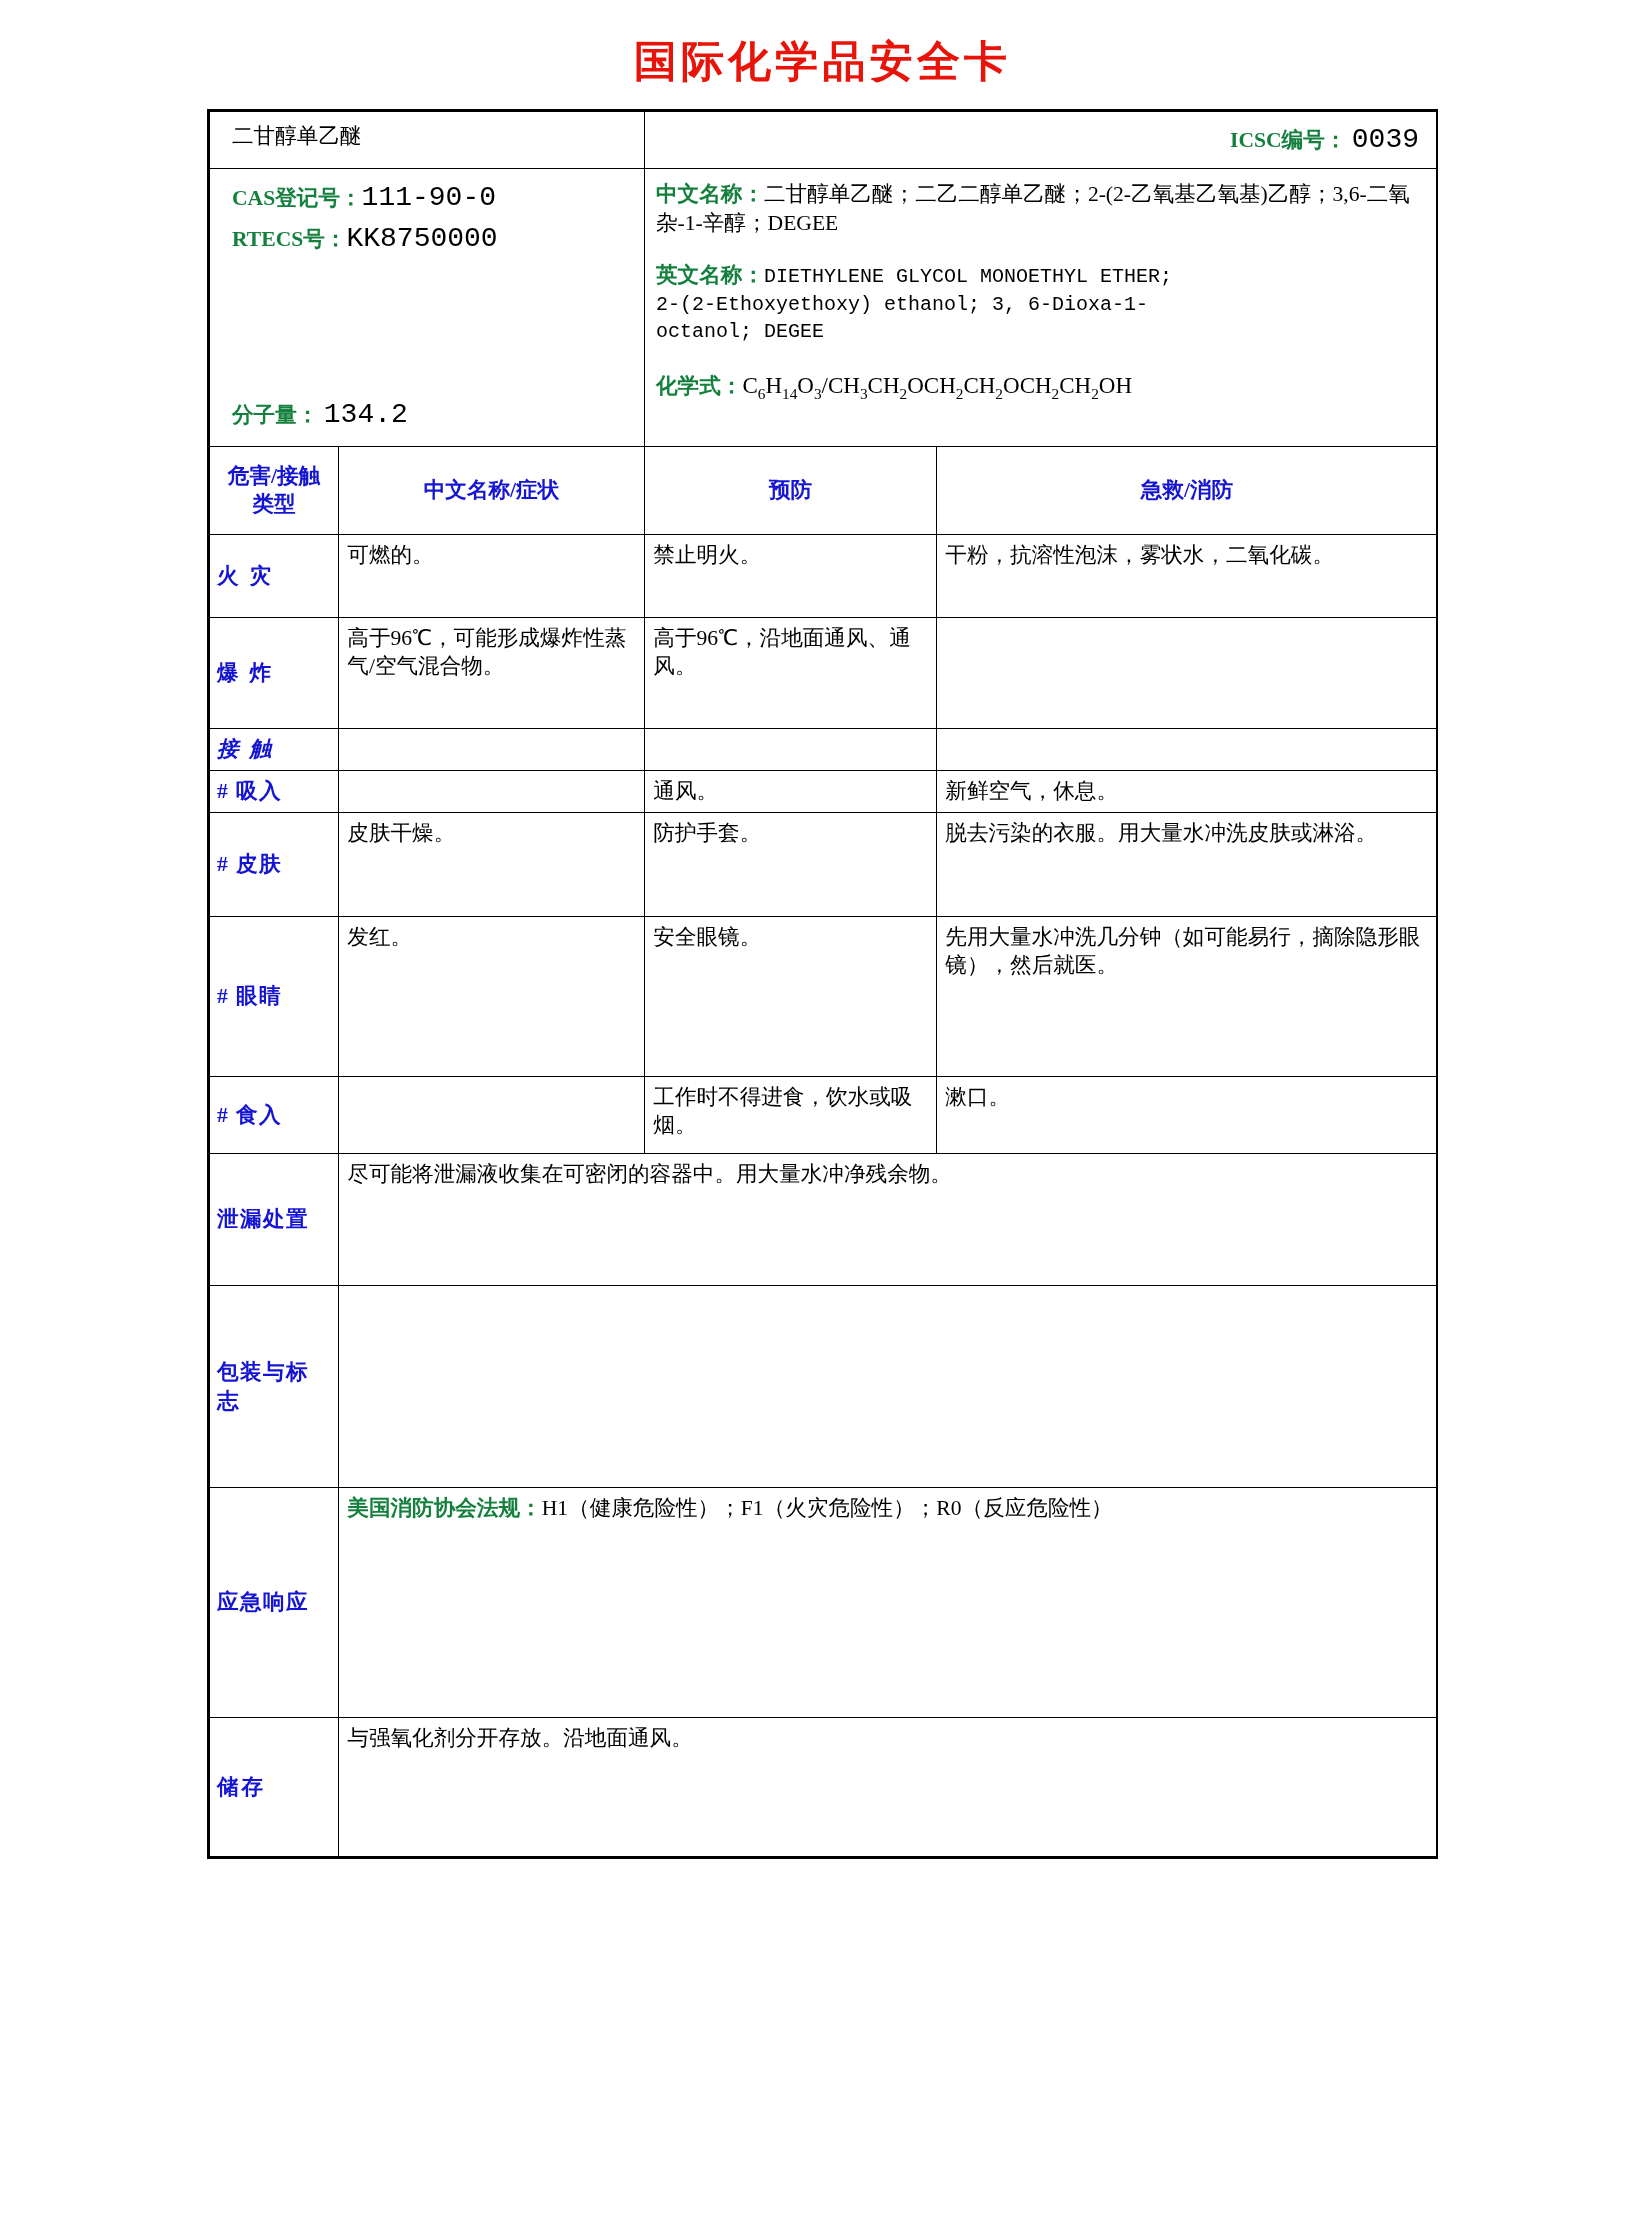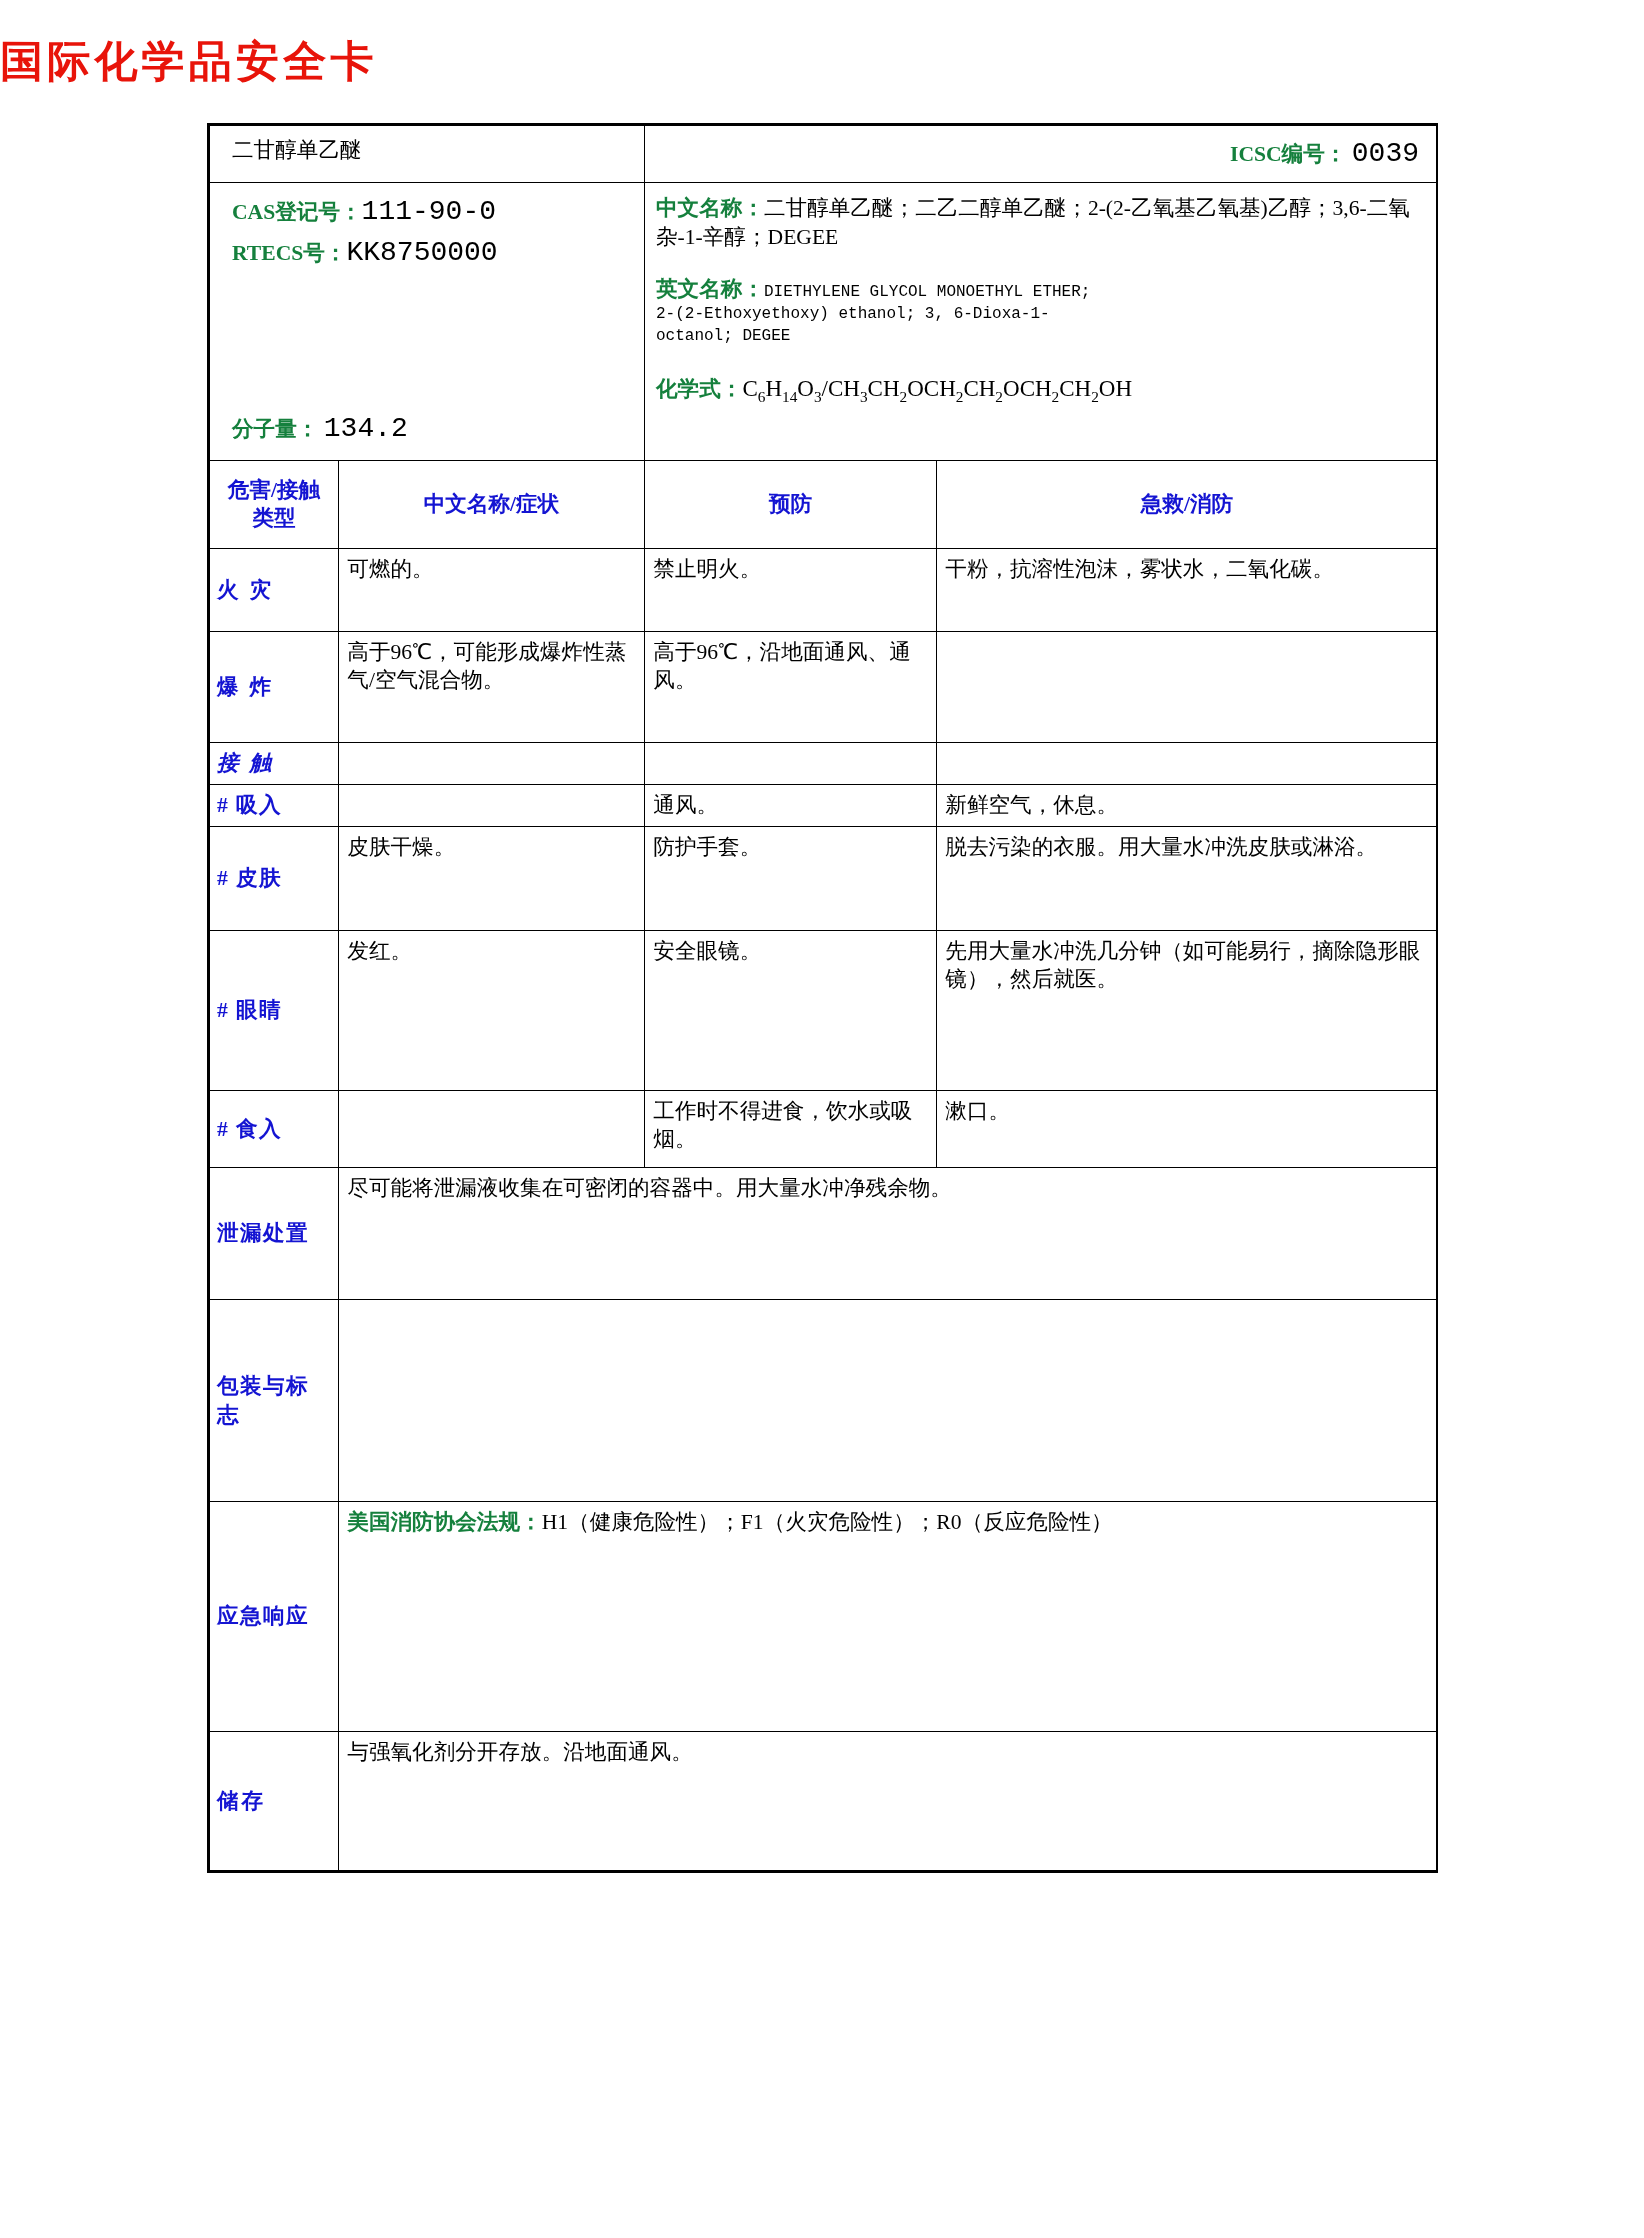--- a/index.html
+++ b/index.html
@@ -13,27 +13,28 @@
     font-family: "Liberation Serif", serif;
     color: #000000;
   }
   .page {
     position: relative;
     width: 1645px;
     height: 2239px;
     box-sizing: border-box;
   }
   .doc-title {
+    text-align: center;
     color: #e8140a;
     font-family: "Liberation Serif", serif;
     font-weight: bold;
     font-size: 43px;
     letter-spacing: 4.2px;
     padding-top: 33px;
-    padding-bottom: 32px;
+    padding-bottom: 18px;
   }
   .card {
     margin: 0 auto;
     width: 1231px;
     border: 2.8px solid #000;
     box-sizing: border-box;
   }
   table.main {
     width: 100%;
     border-collapse: collapse;
@@ -80,21 +81,21 @@
   }
   .mono {
     font-family: "Liberation Mono", monospace;
     font-size: 28px;
   }
   .en-block {
     margin-top: 24px;
   }
   .en-block .en-line {
     font-family: "Liberation Mono", monospace;
-    font-size: 16px;
+    font-size: 20px;
     line-height: 1.36;
   }
   .formula-row {
     margin-top: 26.4px;
   }
   .formula {
     font-family: "Liberation Serif", serif;
     font-size: 23px;
   }
   .formula sub {

